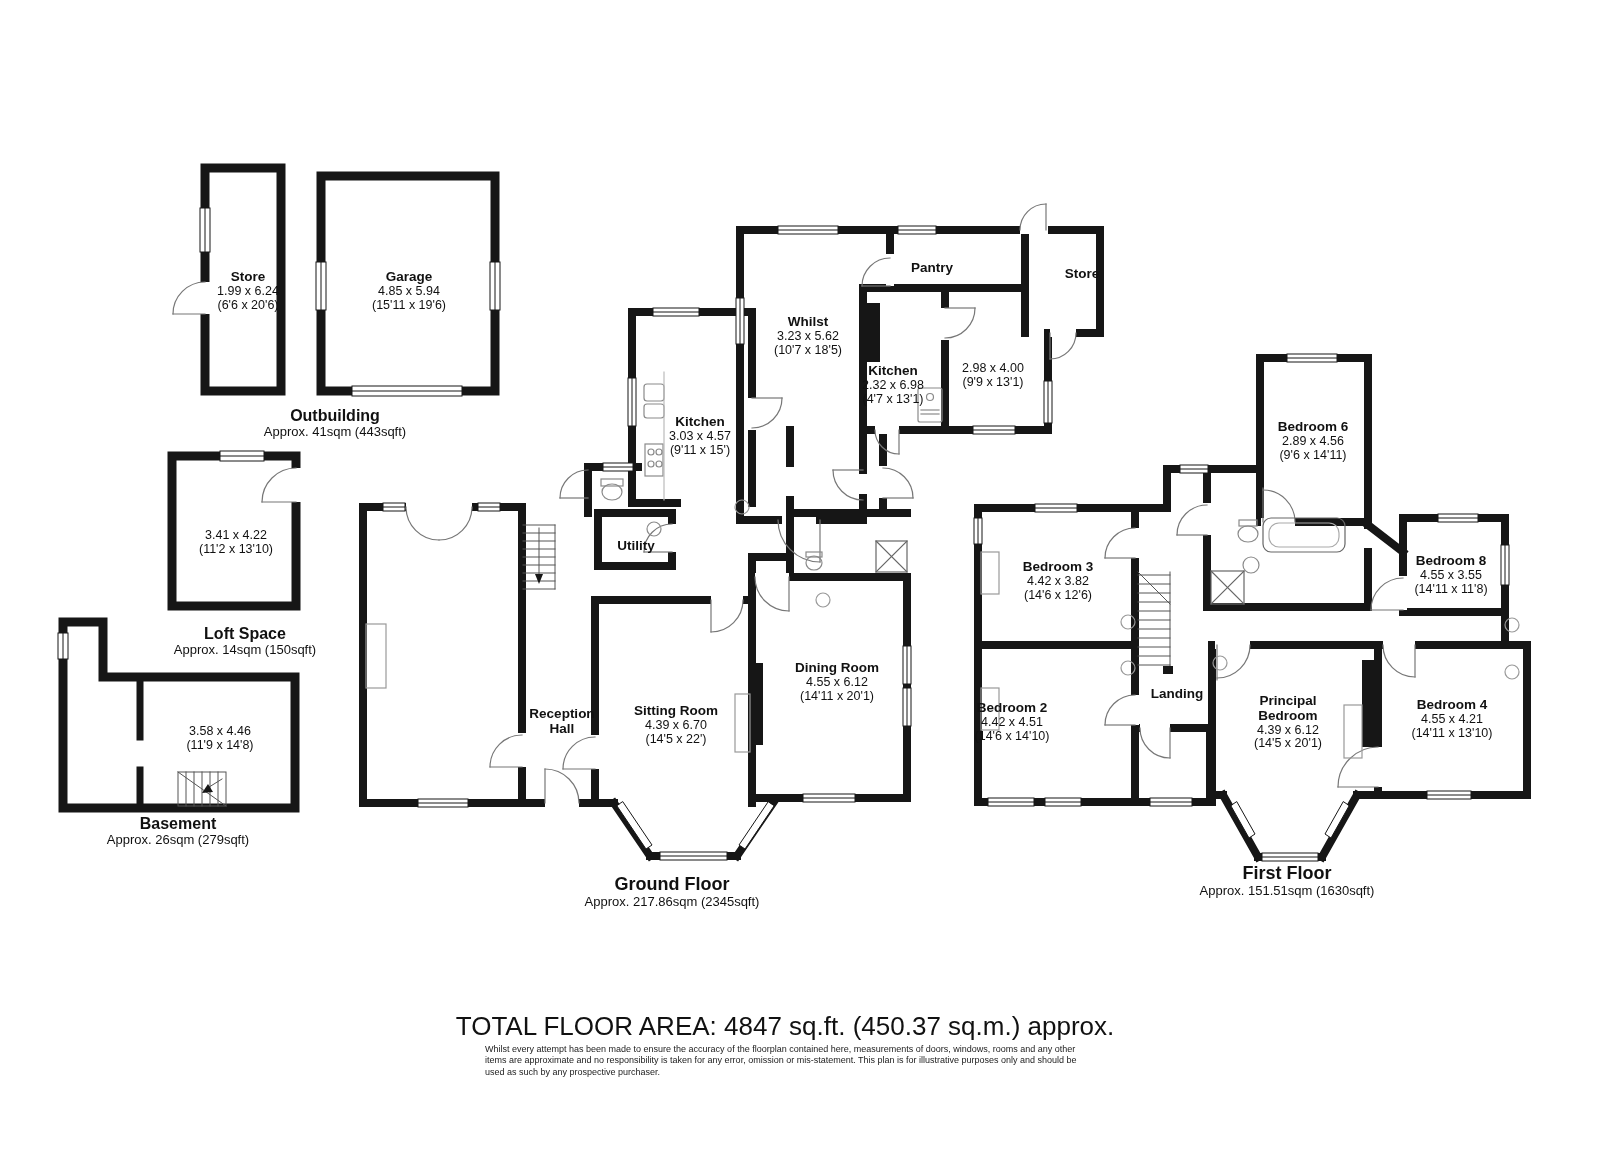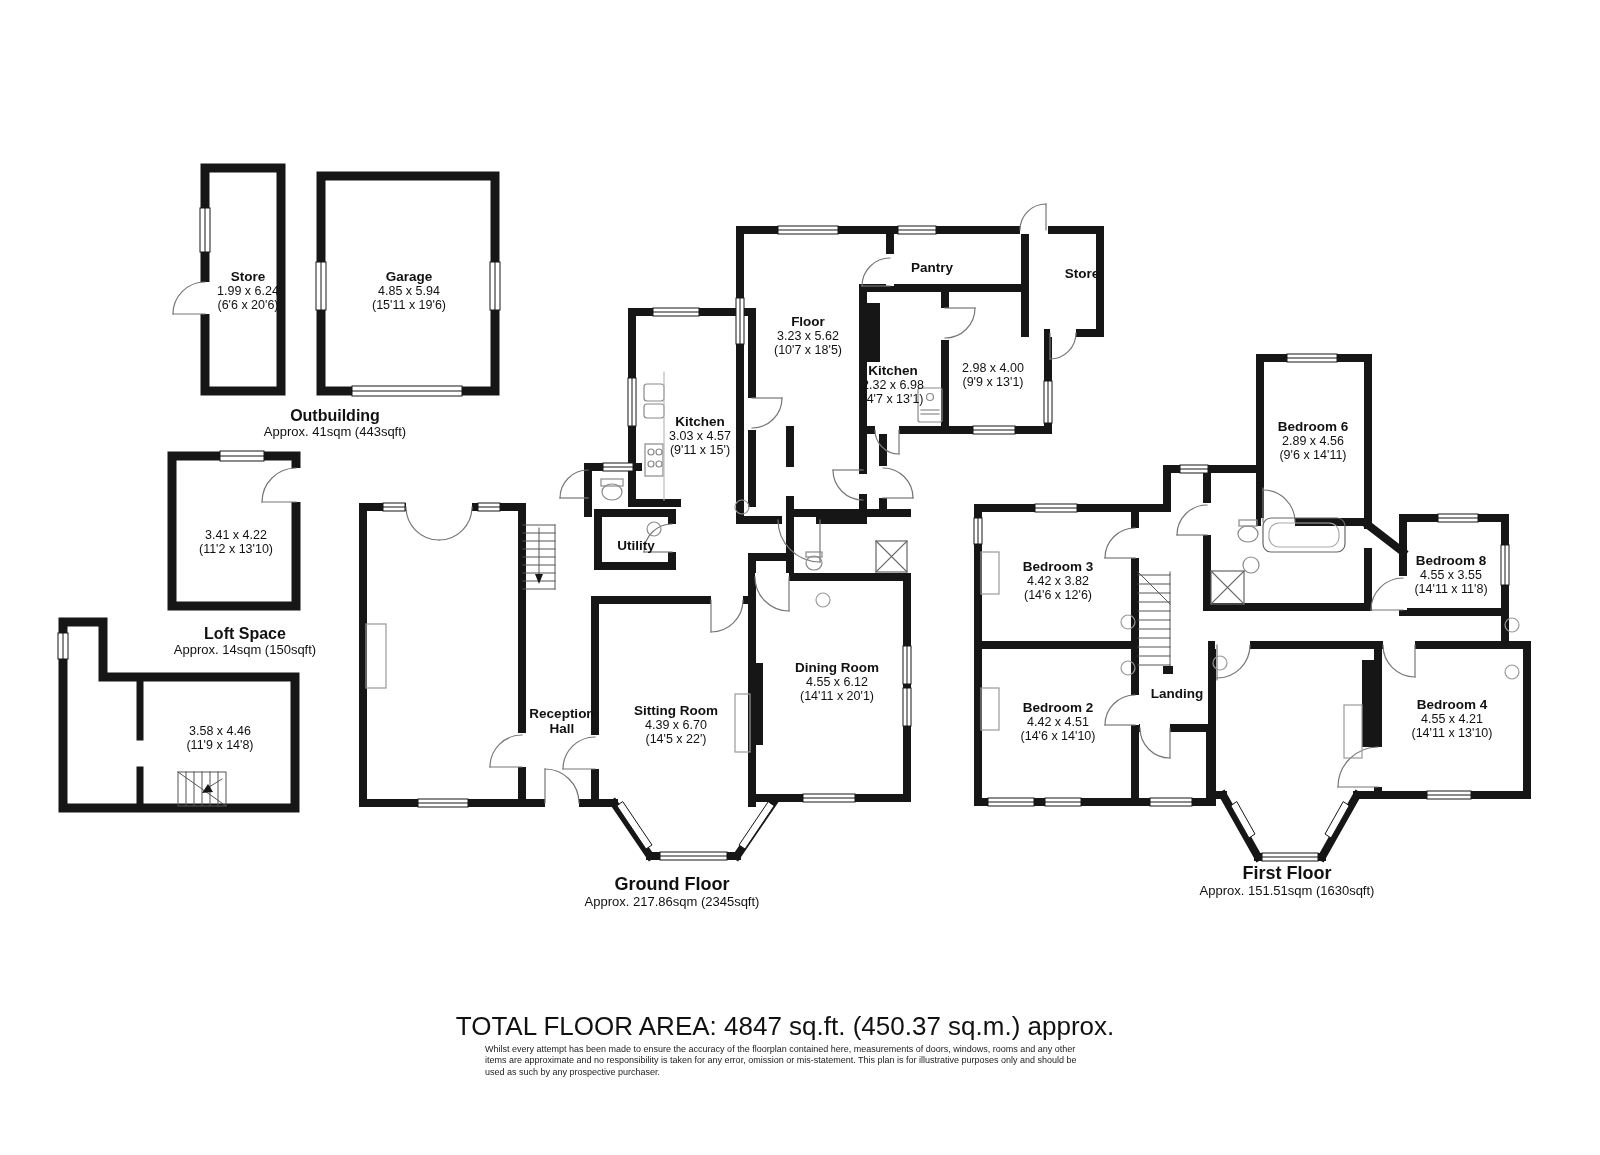--- a/index.html
+++ b/index.html
@@ -400,21 +400,21 @@
 <div class="rl" style="left:236px;top:543px">
   <div class="rd">3.41 x 4.22</div>
   <div class="rd">(11'2 x 13'10)</div>
 </div>
 <div class="rl" style="left:220px;top:739px">
   <div class="rd">3.58 x 4.46</div>
   <div class="rd">(11'9 x 14'8)</div>
 </div>
 
 <div class="rl" style="left:808px;top:336px">
-  <div class="rn">Floor</div>
+  <div class="rn">Whilst</div>
   <div class="rd">3.23 x 5.62</div>
   <div class="rd">(10'7 x 18'5)</div>
 </div>
 <div class="rl" style="left:932px;top:268px">
   <div class="rn">Pantry</div>
 </div>
 <div class="rl" style="left:1082px;top:274px">
   <div class="rn">Store</div>
 </div>
 <div class="rl" style="left:893px;top:385px">
@@ -456,42 +456,51 @@
 <div class="rl" style="left:1058px;top:581px">
   <div class="rn">Bedroom 3</div>
   <div class="rd">4.42 x 3.82</div>
   <div class="rd">(14'6 x 12'6)</div>
 </div>
 <div class="rl" style="left:1451px;top:575px">
   <div class="rn">Bedroom 8</div>
   <div class="rd">4.55 x 3.55</div>
   <div class="rd">(14'11 x 11'8)</div>
 </div>
-<div class="rl" style="left:1058px;top:722px">
+<div class="rl" style="left:1012px;top:722px">
   <div class="rn">Bedroom 2</div>
   <div class="rd">4.42 x 4.51</div>
   <div class="rd">(14'6 x 14'10)</div>
 </div>
 <div class="rl" style="left:1177px;top:694px">
   <div class="rn">Landing</div>
+</div>
+<div class="rl" style="left:1288px;top:723px">
+  <div class="rn narrow">Principal Bedroom</div>
+  <div class="rd">4.39 x 6.12</div>
+  <div class="rd">(14'5 x 20'1)</div>
 </div>
 <div class="rl" style="left:1452px;top:719px">
   <div class="rn">Bedroom 4</div>
   <div class="rd">4.55 x 4.21</div>
   <div class="rd">(14'11 x 13'10)</div>
 </div>
 
 <div class="sec" style="left:335px;top:416px">
   <div class="t1">Outbuilding</div>
   <div class="t2">Approx. 41sqm (443sqft)</div>
 </div>
 <div class="sec" style="left:245px;top:634px">
   <div class="t1">Loft Space</div>
   <div class="t2">Approx. 14sqm (150sqft)</div>
 </div>
+<div class="sec" style="left:178px;top:824px">
+  <div class="t1">Basement</div>
+  <div class="t2">Approx. 26sqm (279sqft)</div>
+</div>
 <div class="sec big" style="left:672px;top:884px">
   <div class="t1">Ground Floor</div>
   <div class="t2">Approx. 217.86sqm (2345sqft)</div>
 </div>
 <div class="sec big" style="left:1287px;top:873px">
   <div class="t1">First Floor</div>
   <div class="t2">Approx. 151.51sqm (1630sqft)</div>
 </div>
 
 <div class="footer-total" style="left:785px;top:1026px">TOTAL FLOOR AREA: 4847 sq.ft. (450.37 sq.m.) approx.</div>

